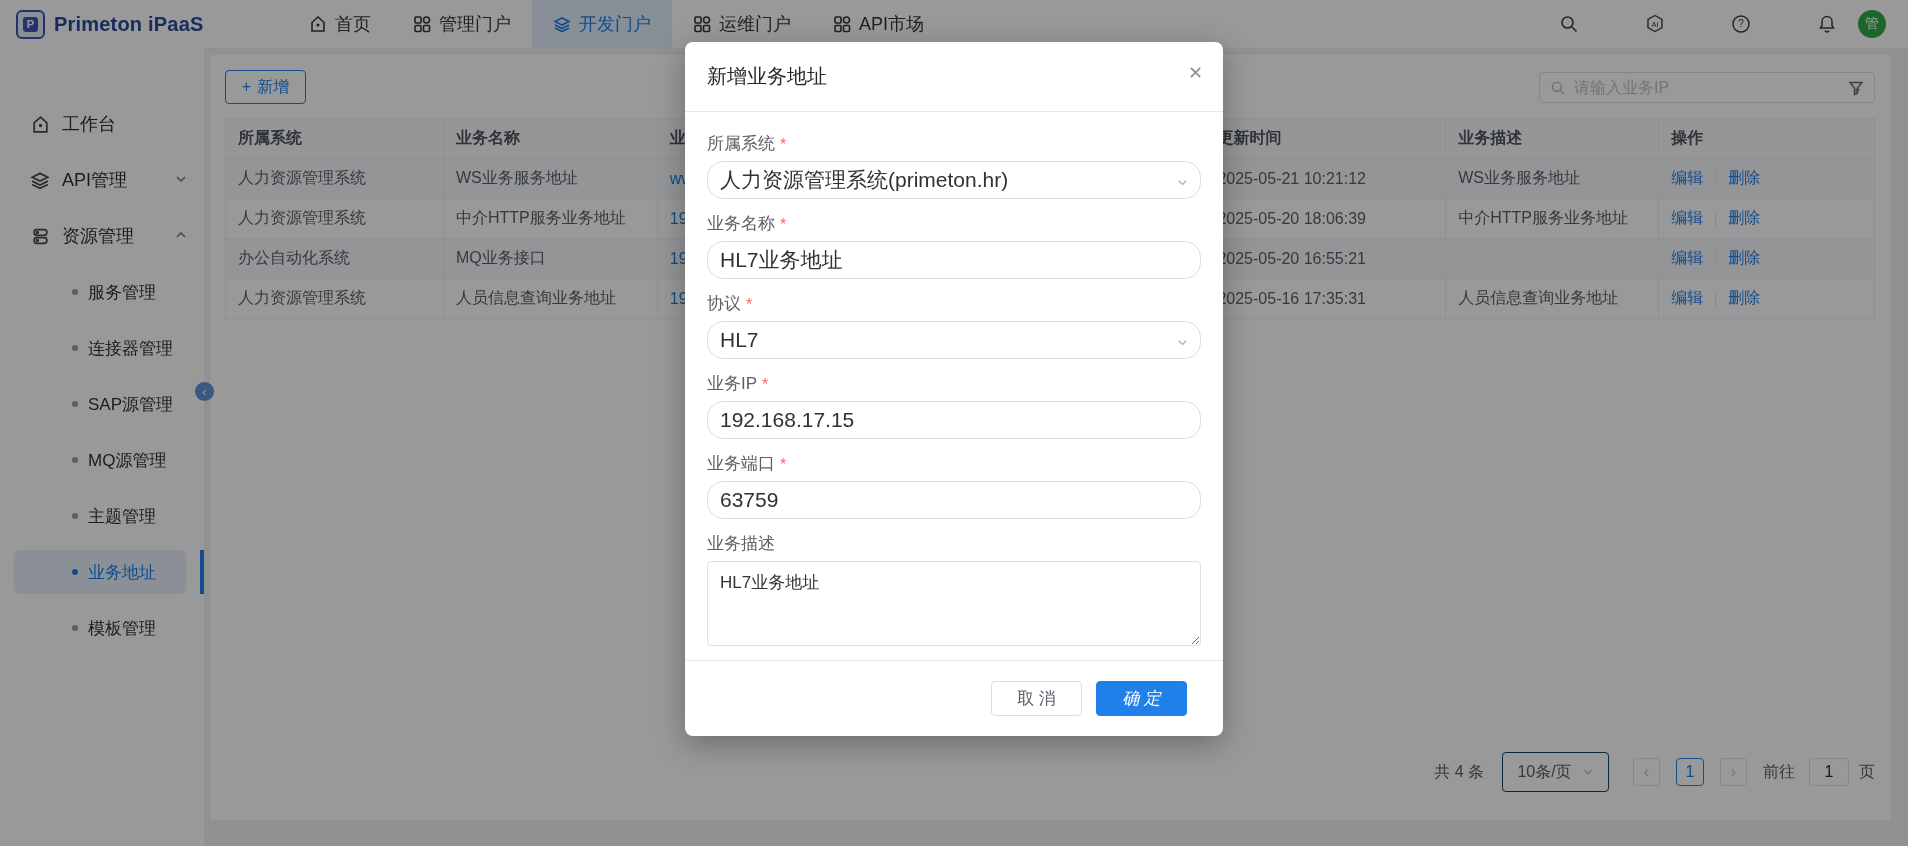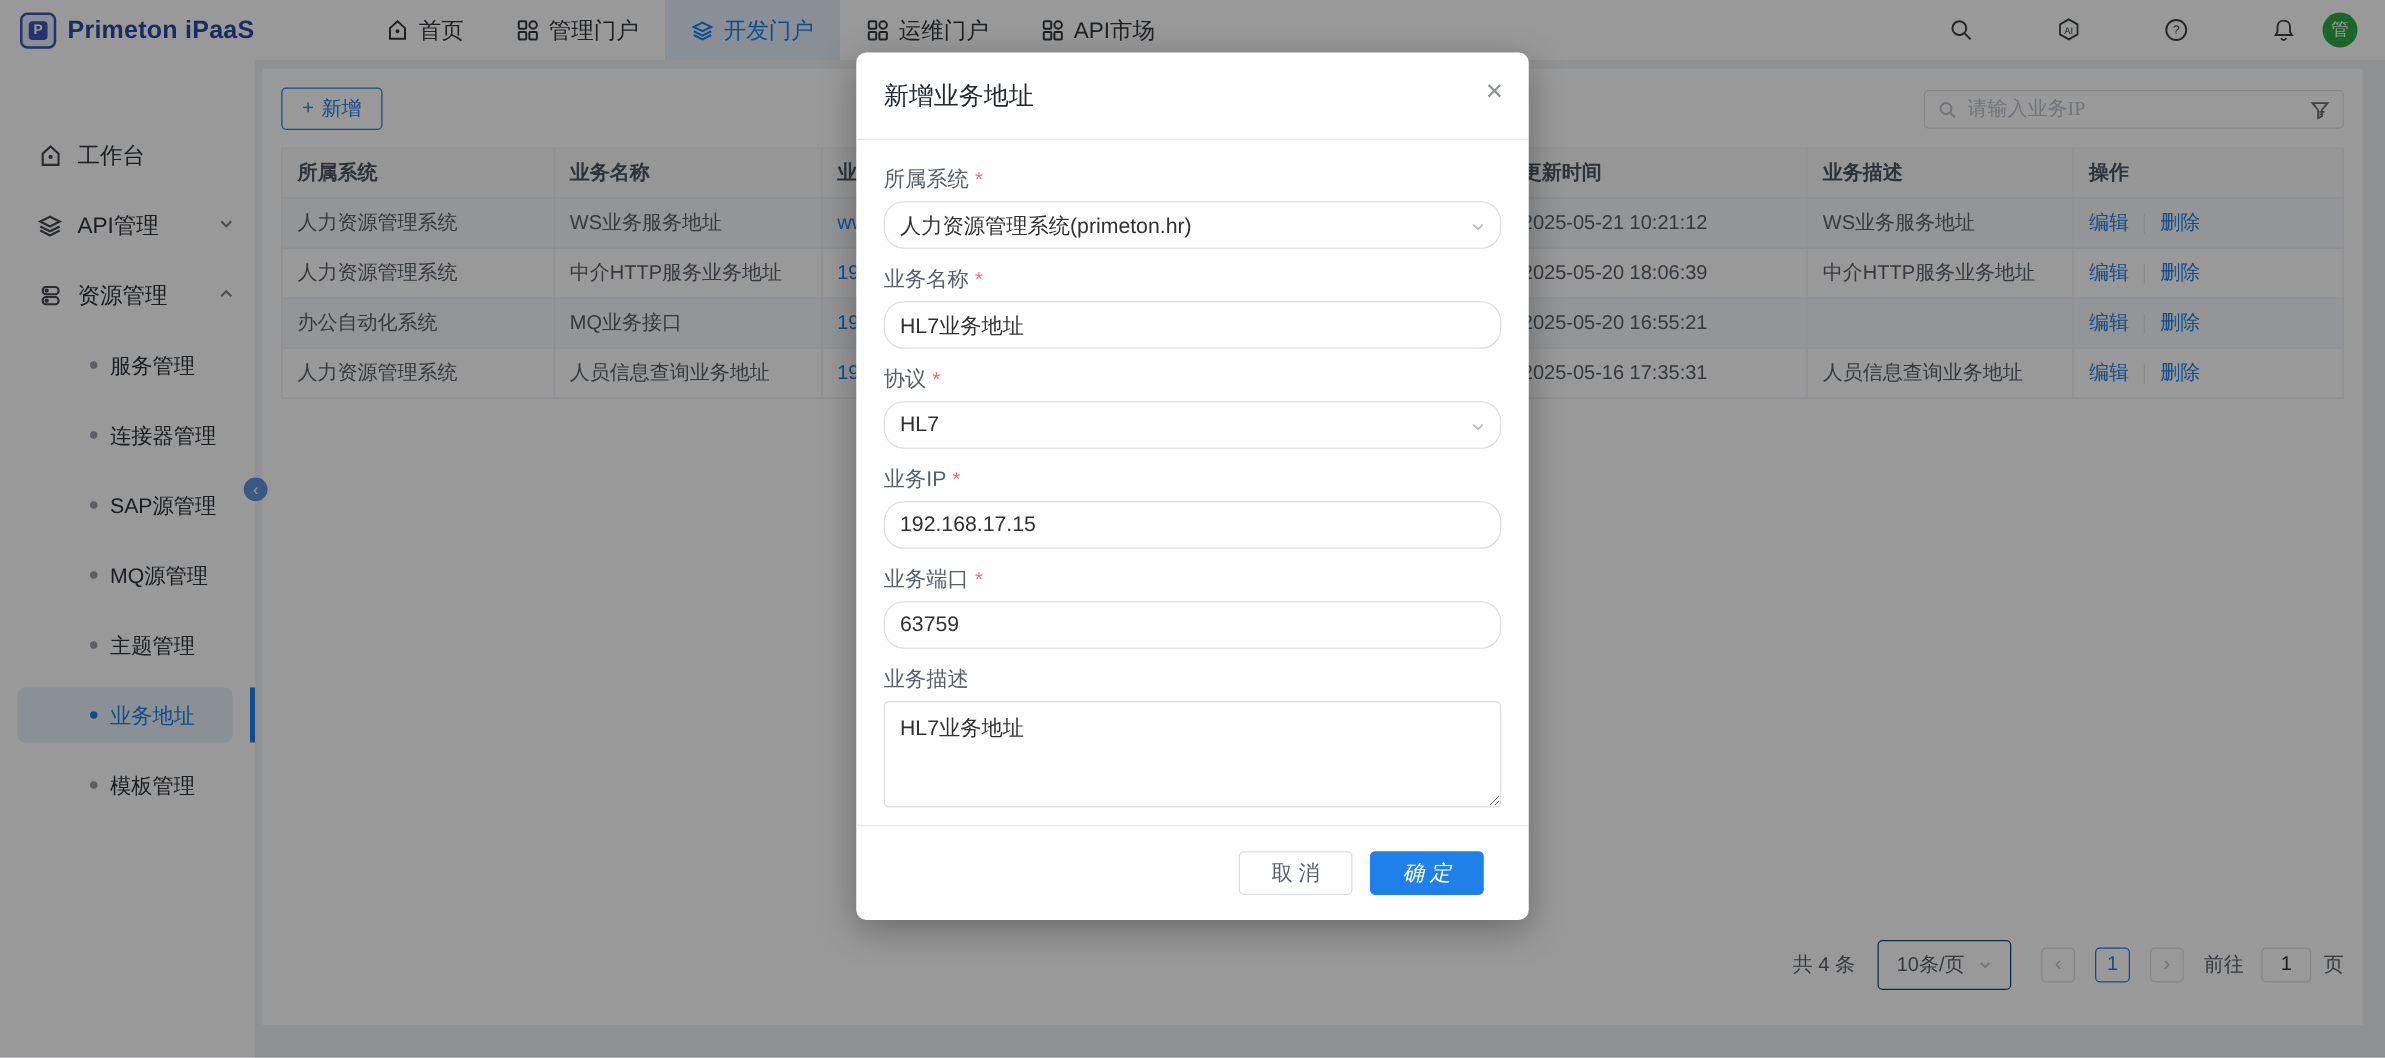--- a/index.html
+++ b/index.html
@@ -31,21 +31,21 @@
   .side-sub.active { color:#1e80e8; }
   .side-sub.active .dot { background:#1e80e8; }
   .side-sub.active .sel-bg { position:absolute; left:14px; right:18px; top:-2px; bottom:-2px; background:#e6f0fb; border-radius:6px; z-index:-1; }
   .side-sub.active .sel-bar { position:absolute; right:0; top:-2px; bottom:-2px; width:4px; background:#1e80e8; }
   .collapse-handle { position:absolute; left:195px; top:382px; width:19px; height:19px; border-radius:50%; background:#5f93dd; color:#fff; font-size:13px; display:flex; align-items:center; justify-content:center; z-index:2; cursor:pointer; }
 
   
   .card { position:absolute; left:210px; top:55px; width:1680px; height:765px; background:#fff; z-index:1; }
   .add-btn { position:absolute; left:15px; top:15px; width:81px; height:34px; border:1px solid #1e80e8; border-radius:4px; background:#fff; color:#1e80e8; font-size:16px; display:flex; align-items:center; justify-content:center; gap:6px; cursor:pointer; }
   .search-wrap { position:absolute; right:15px; top:17px; width:336px; height:31px; border:1px solid #dcdfe6; border-radius:4px; display:flex; align-items:center; padding:0 10px; gap:8px; background:#fff; }
-  .search-wrap input { border:none; outline:none; flex:1; font-size:16px; color:#303133; font-family:Liberation Serif, serif; background:transparent; }
+  .search-wrap input { border:none; outline:none; flex:1; font-size:16px; color:#303133; font-family:Liberation Sans, sans-serif; background:transparent; }
   .search-wrap input::placeholder { color:#bfc4cc; }
   .search-wrap .sicn { color:#b8bdc6; display:flex; }
   .search-wrap .ficn { color:#6a6f77; display:flex; cursor:pointer; }
 
   
   .tbl { position:absolute; left:15px; top:63px; width:1650px; font-size:16px; }
   .tr { display:flex; border-left:1px solid #ebeef5; }
   .tr > div { border-right:1px solid #ebeef5; border-bottom:1px solid #ebeef5; height:40px; display:flex; align-items:center; padding:0 12px; overflow:hidden; white-space:nowrap; }
   .thead { border-top:1px solid #ebeef5; }
   .thead > div { font-weight:bold; color:#4d5561; background:#fafafa; }
@@ -68,21 +68,21 @@
   .mask { position:absolute; inset:0; background:rgba(0,0,0,0.4); z-index:40; }
   .modal { position:absolute; left:685px; top:42px; width:538px; height:694px; background:#fff; border-radius:8px; box-shadow:0 8px 30px rgba(0,0,0,.3); z-index:50; }
   .m-head { height:70px; border-bottom:1px solid #e8e8e8; display:flex; align-items:center; padding:0 22px; position:relative; }
   .m-title { font-size:20px; color:#24292f; }
   .m-close { position:absolute; right:20px; top:22px; font-size:18px; color:#8f949b; cursor:pointer; line-height:1; }
   .m-body { padding:21px 22px 0 22px; }
   .fld { margin-bottom:14px; }
   .fld-label { font-size:17px; color:#5a6068; margin-bottom:8px; height:20px; display:flex; align-items:center; gap:5px; }
   .req { color:#f56c6c; font-size:16px; margin-top:3px; }
   .fld-ctrl { position:relative; }
-  .fld-ctrl input { width:494px; height:38px; border:1px solid #dcdfe6; border-radius:16px; padding:0 34px 0 12px; font-size:17px; color:#303133; font-family:inherit; outline:none; background:#fff; }
+  .fld-ctrl input { width:494px; height:38px; border:1px solid #dcdfe6; border-radius:16px; padding:0 34px 0 12px; font-size:21px; color:#303133; font-family:inherit; outline:none; background:#fff; }
   .fld-ctrl input.no-arrow { padding-right:12px; }
   .fld-ctrl textarea { width:494px; height:85px; border:1px solid #dcdfe6; border-radius:4px; padding:9px 12px; font-size:17px; color:#303133; font-family:inherit; outline:none; resize:vertical; background:#fff; }
   .sel-arrow { position:absolute; right:12px; top:14px; color:#b8bdc6; pointer-events:none; }
   .m-foot { position:absolute; left:0; right:0; bottom:0; height:76px; border-top:1px solid #e8e8e8; display:flex; align-items:center; justify-content:flex-end; padding-right:36px; gap:14px; }
   .btn { height:35px; border-radius:4px; font-size:17px; display:flex; align-items:center; justify-content:center; cursor:pointer; font-family:inherit; }
   .btn-cancel { width:91px; background:#fff; border:1px solid #d9dde3; color:#5a6068; }
   .btn-ok { width:91px; background:#1e80e8; border:1px solid #1e80e8; color:#ffffff;font-style:italic; }
 </style>
 </head>
 <body>

